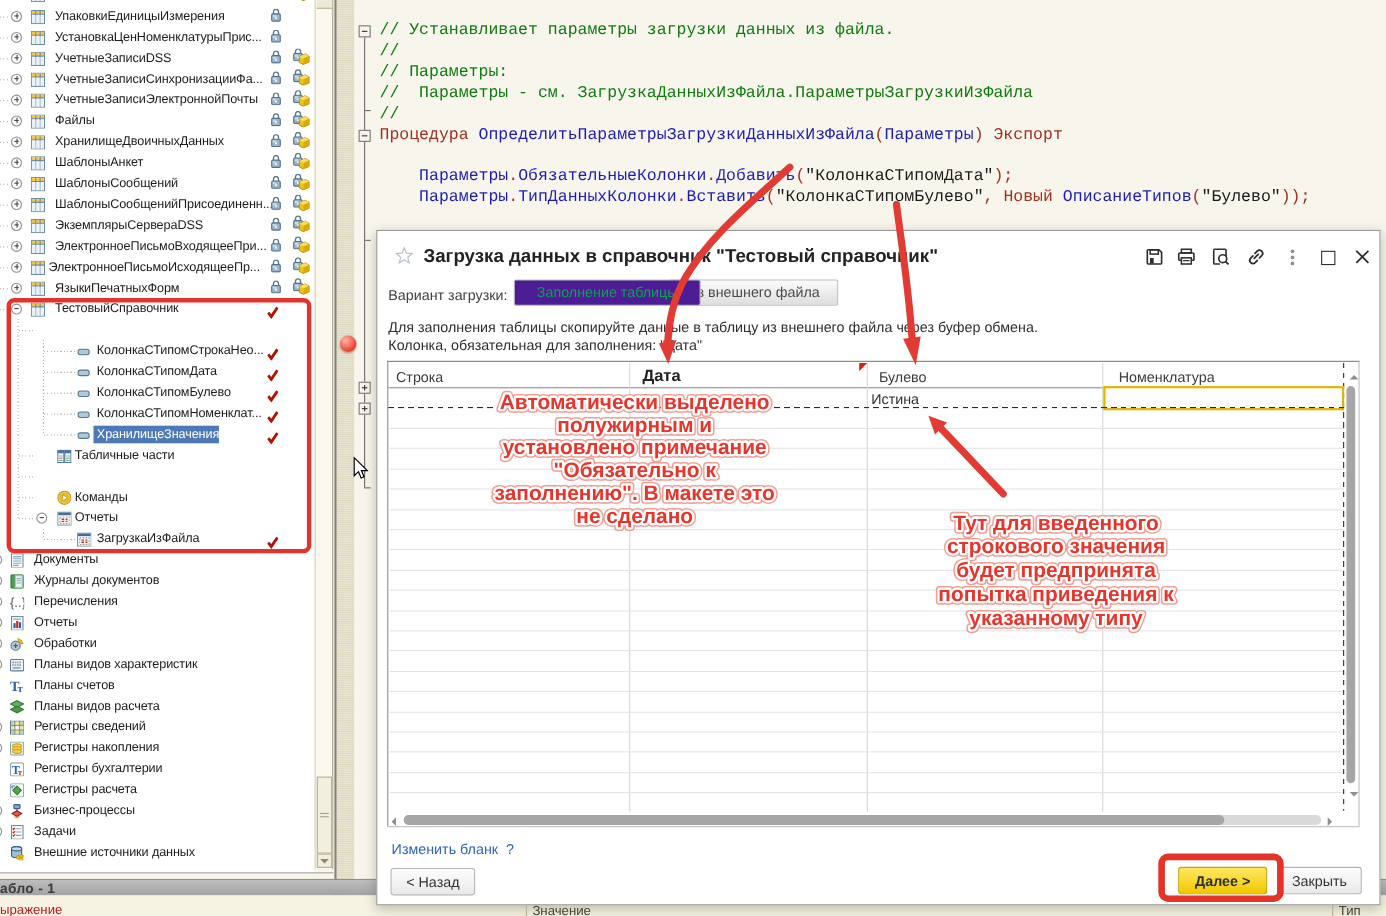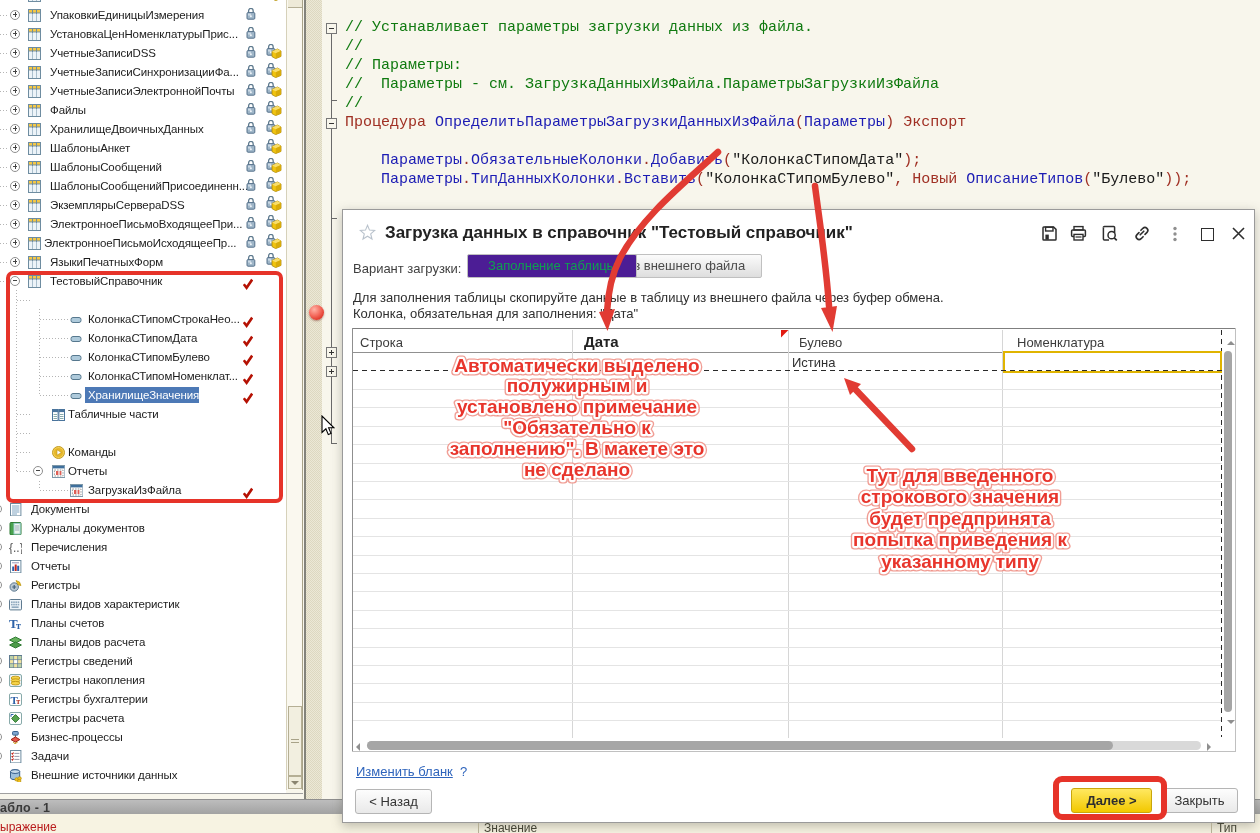--- a/index.html
+++ b/index.html
@@ -605,21 +605,21 @@
         </svg>
         <span class="tlabel" style="left:31px">Отчеты</span>
       </div>
       <div class="trow" style="top:575.5px">
         <span class="exp plus" style="left:-8px"></span>
         <svg class="icon" style="left:9px" width="13" height="13" viewBox="0 0 13 13">
           <circle cx="5.2" cy="8" r="4.2" fill="#b9c7d2" stroke="#5e7a90"></circle>
           <path d="M3.2 8 L7.2 8 M5.2 6 L5.2 10" stroke="#44617a" stroke-width="1.2"></path>
           <path d="M7 1.5 L10.5 3 L12 6.5 L9 5.8 Z" fill="#f2c11f" stroke="#b8900a" stroke-width="0.7"></path>
         </svg>
-        <span class="tlabel" style="left:31px">Регистры</span>
+        <span class="tlabel" style="left:31px">Обработки</span>
       </div>
       <div class="trow" style="top:594.5px">
         <span class="exp plus" style="left:-8px"></span>
         <svg class="icon" style="left:9px" width="13" height="13" viewBox="0 0 13 13">
           <rect x="0.5" y="1.5" width="12" height="10.4" rx="1" fill="#eef3f8" stroke="#5e7a90"></rect>
           <g fill="#8fa8be">
             <rect x="2" y="3.4" width="1.6" height="1.6"></rect>
             <rect x="4.2" y="3.4" width="1.6" height="1.6"></rect>
             <rect x="6.4" y="3.4" width="1.6" height="1.6"></rect>
             <rect x="8.6" y="3.4" width="1.6" height="1.6"></rect>
@@ -876,21 +876,21 @@
         <path d="M0 0 L7.4 0 L0 7.4 Z" fill="#e21b12"></path>
       </svg>
       <span class="dtxt" style="left:449px;top:145px">Истина</span>
       <div class="abs" style="left:884px;top:127px;width:0;height:0;border:4.5px solid transparent;border-bottom-color:#8f8f8f"></div>
       <div class="abs" style="left:881px;top:141px;width:8px;height:361px;background:#a6a6a6;border-radius:4px"></div>
       <div class="abs" style="left:884px;top:510px;width:0;height:0;border:4.5px solid transparent;border-top-color:#8f8f8f"></div>
       <div class="abs" style="left:13px;top:533px;width:0;height:0;border:4.5px solid transparent;border-right-color:#8f8f8f;border-left-width:0"></div>
       <div class="abs" style="left:24px;top:531px;width:834px;height:9px;background:#d9d9d9;border-radius:4.5px"></div>
       <div class="abs" style="left:24px;top:531px;width:746px;height:9px;background:#a6a6a6;border-radius:4.5px"></div>
       <div class="abs" style="left:864px;top:533px;width:0;height:0;border:4.5px solid transparent;border-left-color:#8f8f8f;border-right-width:0"></div>
-      <span class="abs" style="left:13px;top:554px;font-size:13px;color:#2e64bc;text-decoration:underline">Изменить бланк</span>
+      <span class="abs" style="left:13px;top:554px;font-size:13px;color:#2e64bc;">Изменить бланк</span>
       <span class="abs" style="left:117px;top:554px;font-size:13px;color:#2e64bc">?</span>
       <div class="btn" style="left:12px;top:579px;width:77px">&lt; Назад</div>
       <div class="btn" style="left:728px;top:578px;width:81px;background:linear-gradient(#ffe860,#f2c800);border-color:#c9a60b;color:#2e2e2e;font-weight:bold">Далее &gt;</div>
       <div class="btn" style="left:818px;top:578px;width:77px">Закрыть</div>
     </div>
     <span class="abs" style="left:484px;top:821px;font-size:12px;color:#454536">Значение</span>
     <span class="abs" style="left:1217px;top:821px;font-size:12px;color:#454536">Тип</span>
     <div class="abs" style="left:478px;top:823px;width:1px;height:10px;background:#b5af95"></div>
     <div class="abs" style="left:1211px;top:823px;width:1px;height:10px;background:#b5af95"></div>
     <div class="redbox" style="left:6px;top:271px;width:277px;height:232px;z-index:40"></div>

